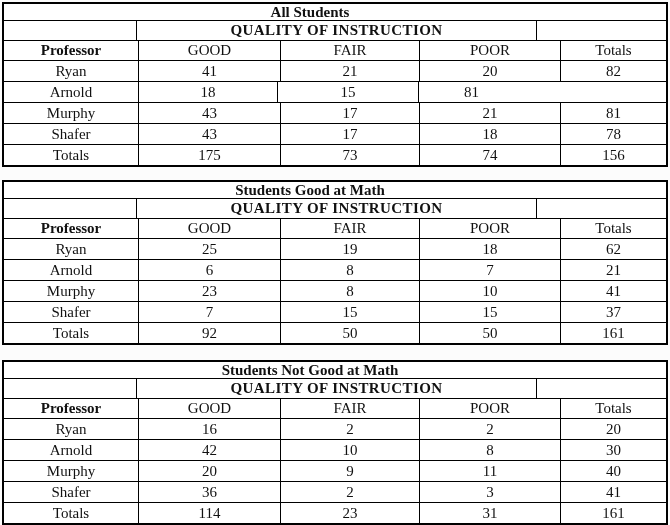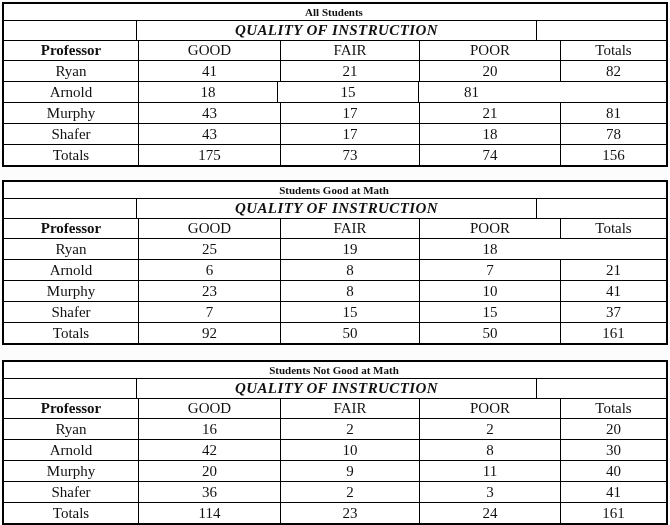--- a/index.html
+++ b/index.html
@@ -27,25 +27,25 @@
     align-items: center;
     justify-content: center;
     height: 20px;
     font-size: 15px;
     white-space: nowrap;
     overflow: hidden;
   }
   .cell:first-child { border-left: none; }
   .title-cell {
     width: 612px; height: 16px;
-    font-weight: bold; font-size: 11px; margin-left: 24px;
+    font-weight: bold; font-size: 15px;
   }
   .band-row .cell { height: 19px; }
   .band-l { width: 132px; }
-  .band-m { width: 400px; font-weight: bold; letter-spacing: 0.4px; font-style: italic; }
+  .band-m { width: 400px; font-weight: bold; letter-spacing: 0.4px; }
   .band-r { width: 130px; }
   .hdr-row .cell { height: 19px; }
   .c0 { width: 134px; }
   .c1 { width: 142px; }
   .c2 { width: 139px; }
   .c3 { width: 141px; }
   .c4 { width: 106px; }
   .hdr-row .c0 { font-weight: bold; }
 </style>
 </head>
@@ -119,20 +119,21 @@
       <div class="cell c1">GOOD</div>
       <div class="cell c2">FAIR</div>
       <div class="cell c3">POOR</div>
       <div class="cell c4">Totals</div>
     </div>
     <div class="row">
       <div class="cell c0">Ryan</div>
       <div class="cell c1">25</div>
       <div class="cell c2">19</div>
       <div class="cell c3">18</div>
+      <div class="cell c4">62</div>
     </div>
     <div class="row">
       <div class="cell c0">Arnold</div>
       <div class="cell c1">6</div>
       <div class="cell c2">8</div>
       <div class="cell c3">7</div>
       <div class="cell c4">21</div>
     </div>
     <div class="row">
       <div class="cell c0">Murphy</div>
@@ -198,18 +199,18 @@
       <div class="cell c0">Shafer</div>
       <div class="cell c1">36</div>
       <div class="cell c2">2</div>
       <div class="cell c3">3</div>
       <div class="cell c4">41</div>
     </div>
     <div class="row">
       <div class="cell c0">Totals</div>
       <div class="cell c1">114</div>
       <div class="cell c2">23</div>
-      <div class="cell c3">24</div>
+      <div class="cell c3">31</div>
       <div class="cell c4">161</div>
     </div>
   </div>
 
 </div>
 
 </body></html>

